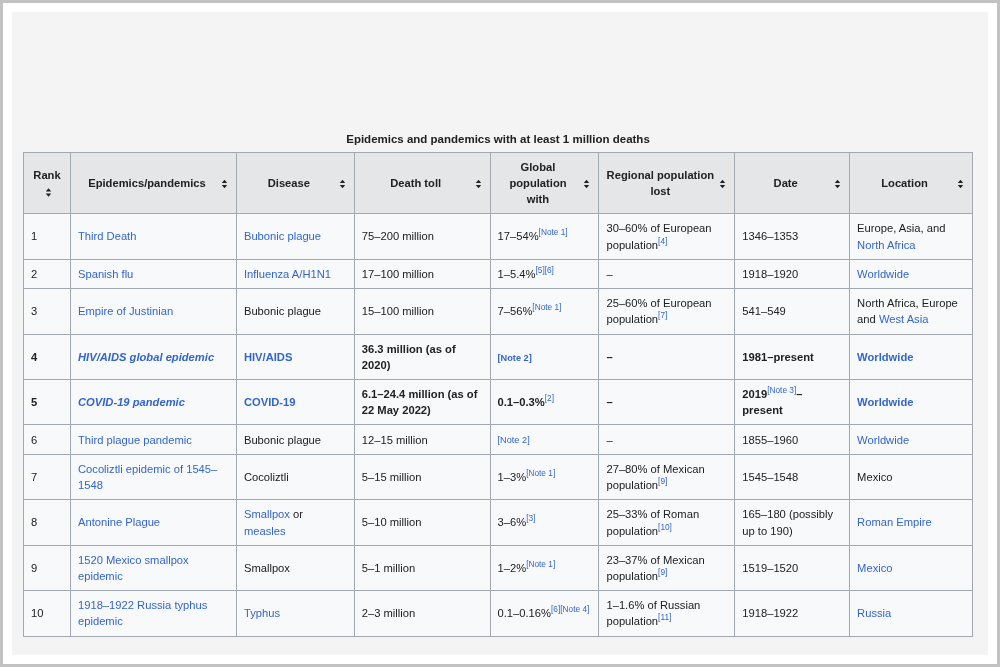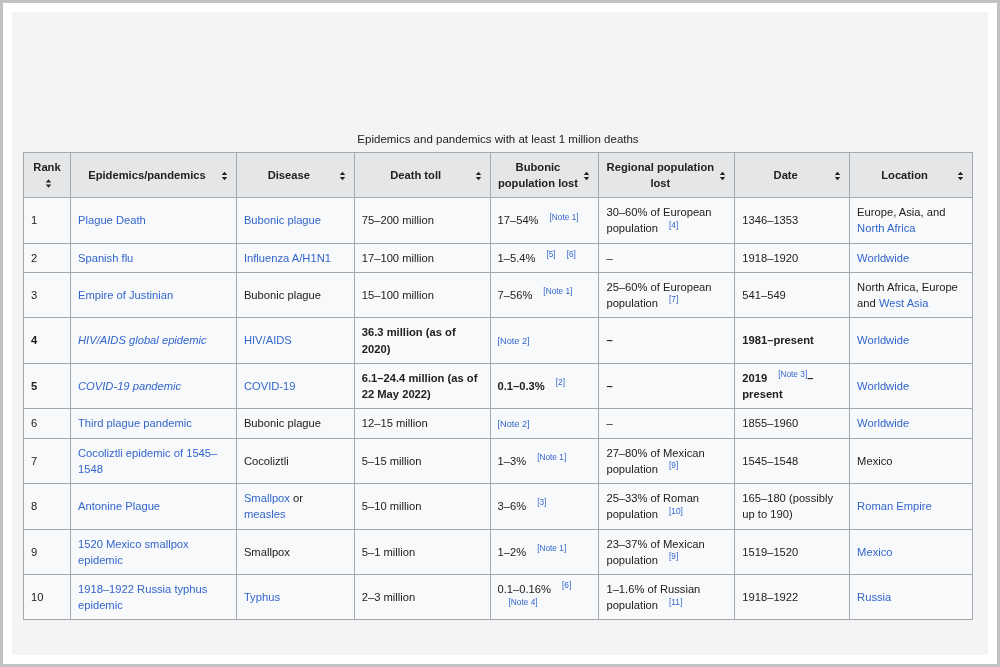--- a/index.html
+++ b/index.html
@@ -39,21 +39,21 @@
   table.wikitable {
     border-collapse: collapse;
     width: 950px;
     background: #f8f9fa;
     color: #202122;
     font-size: 11.2px;
     line-height: 1.45;
   }
   table.wikitable caption {
     caption-side: top;
-    font-weight: normal;
+    font-weight: bold;
     font-size: 11.5px;
     color: #202122;
     text-align: center;
     padding: 0 0 4px 0;
     background: transparent;
   }
   table.wikitable > thead > tr > th {
     border: 1px solid #a2a9b1;
     background-color: #e4e6e8;
     padding: 6px 7px;
@@ -96,31 +96,31 @@
     margin-left: 0;
   }
   a.wlink {
     color: #3366cc;
     text-decoration: none;
   }
   .rowbold td {
     font-weight: bold;
   }
   .rowbold a.wlink {
-    font-weight: normal;
+    font-weight: bold;
   }
   .italic-link {
     font-style: italic;
   }
   sup.ref {
     font-size: 8.3px;
     line-height: 1;
     vertical-align: super;
   }
-  sup.ref a.wlink { font-weight: normal; font-style: normal; margin-left: 11px; }
+  sup.ref a.wlink { font-weight: normal; font-style: normal; }
   .rowbold sup.ref a.wlink { font-weight: normal; }
   .note-only {
     font-size: 9.2px;
   }
   col.c-rank { width: 47px; }
   col.c-name { width: 166px; }
   col.c-disease { width: 118px; }
   col.c-toll { width: 136px; }
   col.c-global { width: 109px; }
   col.c-regional { width: 136px; }
@@ -168,21 +168,21 @@
                   </svg></span>
             </th>
             <th class="th-center">
               <span class="hdr-inner">Death toll</span>
                 <span class="sort-icon"><svg width="11" height="11" viewBox="0 0 11 11">
                     <polygon points="5.5,1.2 8.2,4.4 2.8,4.4" fill="#202122"></polygon>
                     <polygon points="5.5,9.8 8.2,6.6 2.8,6.6" fill="#202122"></polygon>
                   </svg></span>
             </th>
             <th class="th-center">
-              <span class="hdr-inner">Bubonic population lost</span>
+              <span class="hdr-inner">Global population with</span>
                 <span class="sort-icon"><svg width="11" height="11" viewBox="0 0 11 11">
                     <polygon points="5.5,1.2 8.2,4.4 2.8,4.4" fill="#202122"></polygon>
                     <polygon points="5.5,9.8 8.2,6.6 2.8,6.6" fill="#202122"></polygon>
                   </svg></span>
             </th>
             <th class="th-center">
               <span class="hdr-inner">Regional population lost</span>
                 <span class="sort-icon"><svg width="11" height="11" viewBox="0 0 11 11">
                     <polygon points="5.5,1.2 8.2,4.4 2.8,4.4" fill="#202122"></polygon>
                     <polygon points="5.5,9.8 8.2,6.6 2.8,6.6" fill="#202122"></polygon>
@@ -200,21 +200,21 @@
                 <span class="sort-icon"><svg width="11" height="11" viewBox="0 0 11 11">
                     <polygon points="5.5,1.2 8.2,4.4 2.8,4.4" fill="#202122"></polygon>
                     <polygon points="5.5,9.8 8.2,6.6 2.8,6.6" fill="#202122"></polygon>
                   </svg></span>
             </th>
           </tr>
         </thead>
         <tbody id="table-body">
             <tr>
               <td>1</td>
-              <td><a class="wlink" href="#">Plague Death</a></td>
+              <td><a class="wlink" href="#">Third Death</a></td>
               <td><a class="wlink" href="#">Bubonic plague</a></td>
               <td>75–200 million</td>
               <td>17–54%<sup class="ref"><a class="wlink" href="#">[Note 1]</a></sup></td>
               <td>30–60% of European population<sup class="ref"><a class="wlink" href="#">[4]</a></sup></td>
               <td>1346–1353</td>
               <td>Europe, Asia, and <a class="wlink" href="#">North Africa</a></td>
             </tr>
             <tr>
               <td>2</td>
               <td><a class="wlink" href="#">Spanish flu</a></td>

